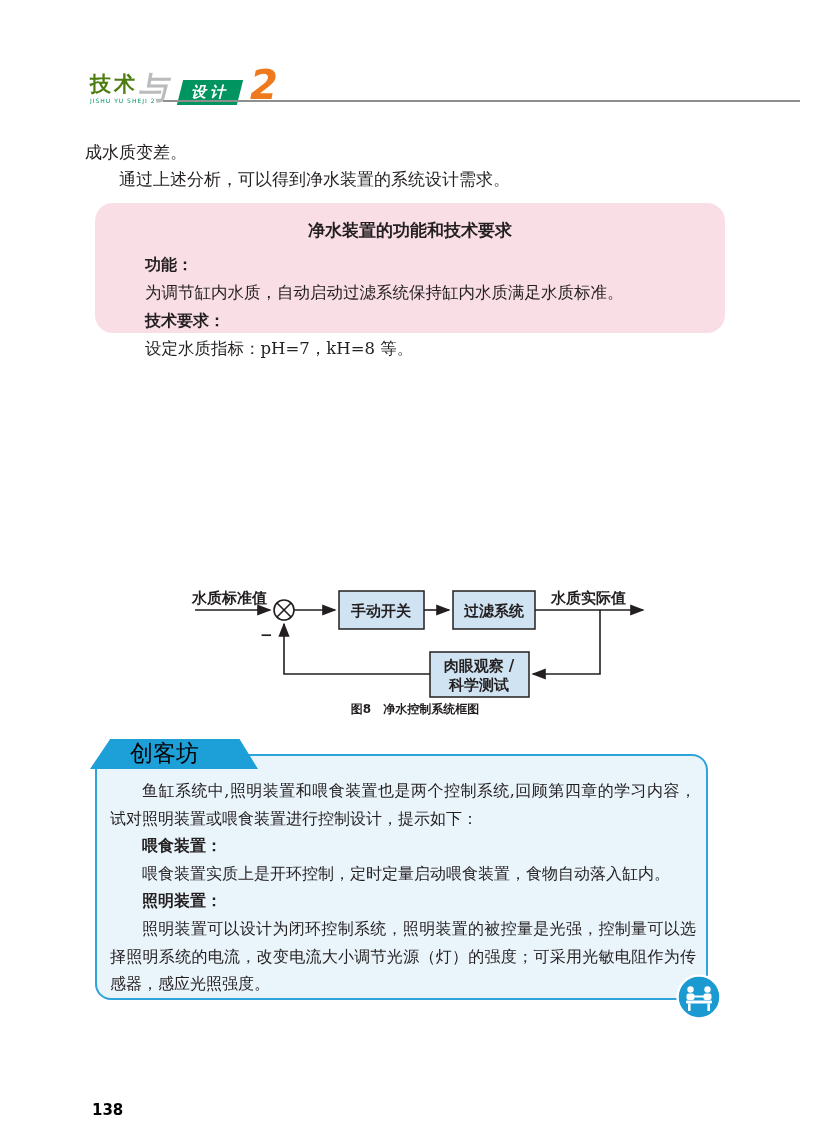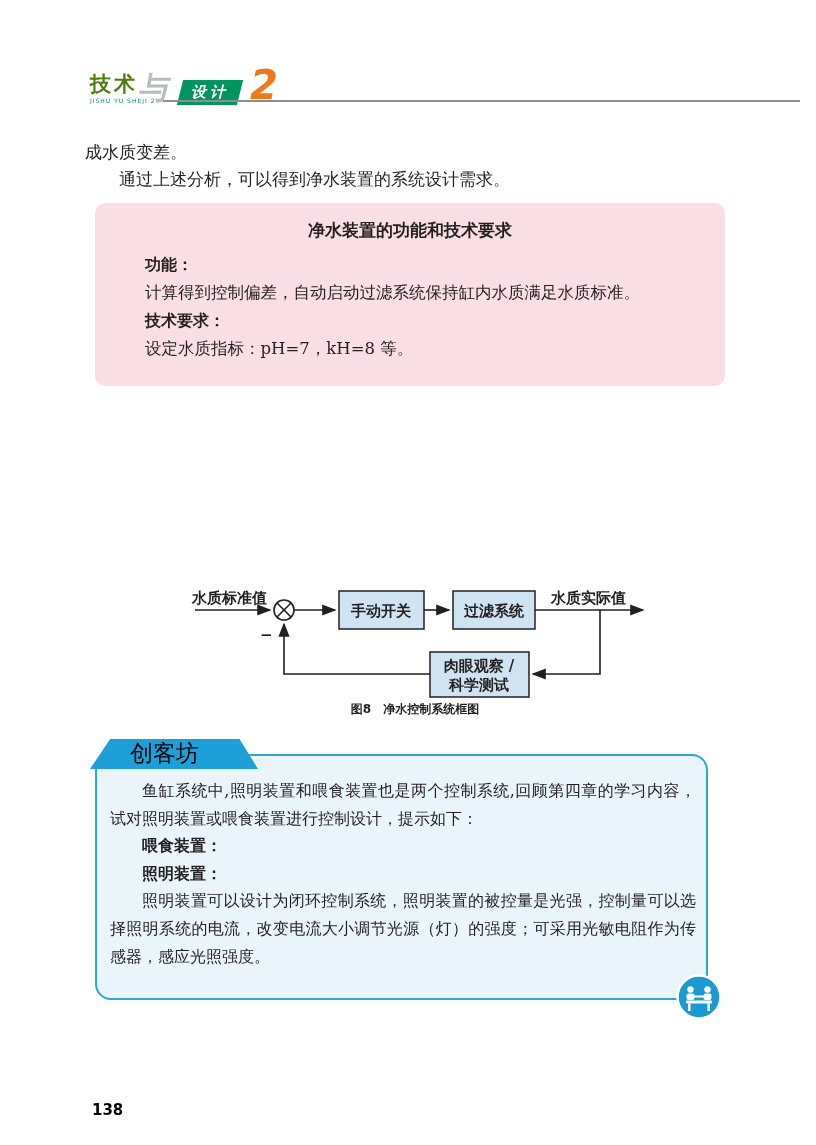--- a/index.html
+++ b/index.html
@@ -19,22 +19,22 @@
             font-style:italic;font-size:40px;color:#ee7a1d;text-shadow:1px 1px 0 #fff,-1px -1px 0 #fff;}
   .logo-pinyin{position:absolute;left:2px;top:29px;font-family:"DejaVu Sans",sans-serif;
                font-size:6px;color:#009460;letter-spacing:1px;}
   .header-rule{position:absolute;left:163px;top:100px;width:637px;height:2px;background:#8f8f8f;}
 
   
   .intro{position:absolute;left:85px;top:139px;width:652px;font-size:17px;line-height:27px;text-align:justify;}
   .intro p{margin:0;}
   .indent{text-indent:2em;}
 
-  .req-box{position:absolute;left:95px;top:203px;width:630px;height:183px;
-           background:#f9dee6;border-radius:10px;}
+  .req-box{position:absolute;left:95px;top:203px;width:630px;height:130px;
+           background:#f9dee6;border-radius:18px;}
   .req-title{margin-top:16px;text-align:center;font-family:"DejaVu Sans","Liberation Sans",sans-serif;
              font-weight:bold;font-size:17px;}
   .req-lines{margin:9px 0 0 50px;font-size:16.5px;line-height:28px;width:540px;}
   .req-line-bold{font-family:"DejaVu Sans","Liberation Sans",sans-serif;font-weight:bold;font-size:16px;}
 
   .analysis{position:absolute;left:85px;top:390px;width:652px;font-size:17px;line-height:26.6px;text-align:justify;}
   .analysis p{margin:0;}
   .ana-head{font-family:"DejaVu Sans","Liberation Sans",sans-serif;font-weight:bold;font-size:16.5px;}
 
   
@@ -78,21 +78,21 @@
 
   <div class="intro">
     <p>成水质变差。</p>
     <p class="indent">通过上述分析，可以得到净水装置的系统设计需求。</p>
   </div>
 
   <div class="req-box">
     <div class="req-title">净水装置的功能和技术要求</div>
     <div class="req-lines">
       <div class="req-line-bold">功能：</div>
-      <div>计算得到控制偏差，自动启动过滤系统保持缸内水质满足水质标准。</div>
+      <div>为调节缸内水质，自动启动过滤系统保持缸内水质满足水质标准。</div>
       <div class="req-line-bold">技术要求：</div>
       <div>设定水质指标：pH=7，kH=8 等。</div>
     </div>
   </div>
 
 
   <svg class="diagram" viewBox="0 0 470 142">
     <defs>
       <marker id="arr" markerWidth="9" markerHeight="7" refX="8" refY="3.5" orient="auto">
         <path d="M0,0 L9,3.5 L0,7 z" fill="#231f20"></path>
@@ -128,20 +128,21 @@
   </svg>
   <div class="diagram-caption">图8　净水控制系统框图</div>
 
   <div class="maker-box"></div>
   <div class="maker-tab">
     <span>创客坊</span>
   </div>
   <div class="maker-content">
     <p class="indent">鱼缸系统中,照明装置和喂食装置也是两个控制系统,回顾第四章的学习内容，试对照明装置或喂食装置进行控制设计，提示如下：</p>
     <p class="maker-head indent">喂食装置：</p>
+    <p class="indent">喂食装置实质上是开环控制，定时定量启动喂食装置，食物自动落入缸内。</p>
     <p class="maker-head indent">照明装置：</p>
     <p class="indent">照明装置可以设计为闭环控制系统，照明装置的被控量是光强，控制量可以选择照明系统的电流，改变电流大小调节光源（灯）的强度；可采用光敏电阻作为传感器，感应光照强度。</p>
   </div>
 
   <svg class="maker-icon" viewBox="0 0 46 46">
     <circle cx="23" cy="23" r="21.5" fill="#1b9ad2" stroke="#ffffff" stroke-width="2.5"></circle>
     <g fill="#ffffff">
       <circle cx="14.5" cy="15.5" r="3.2"></circle>
       <circle cx="31.5" cy="15.5" r="3.2"></circle>
       <rect x="10.5" y="19.5" width="8" height="6.5" rx="2"></rect>

